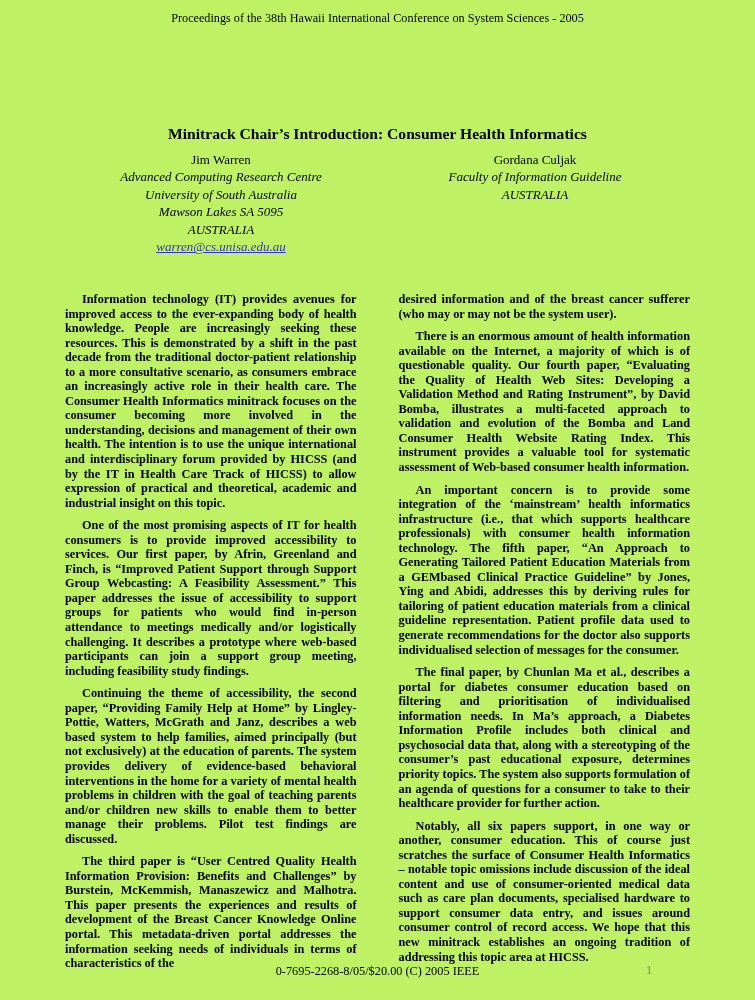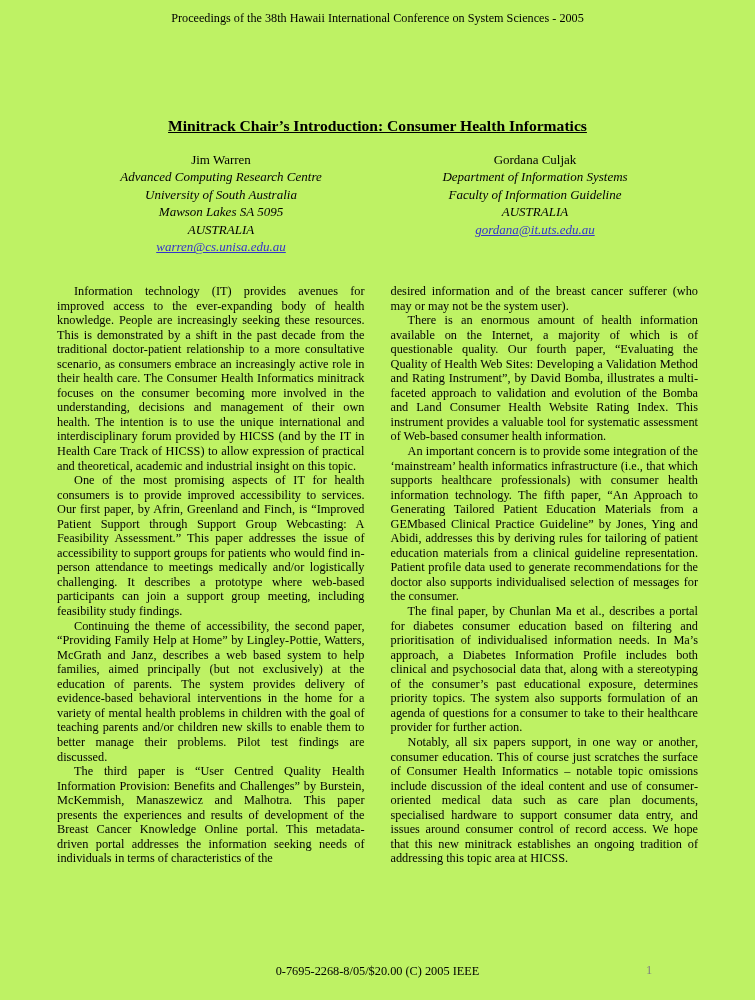--- a/index.html
+++ b/index.html
@@ -22,25 +22,24 @@
     left: 0;
     right: 0;
     text-align: center;
     font-size: 12.2px;
   }
   .paper-title {
     position: absolute;
     top: 117px;
     left: 0;
     right: 0;
-    margin: 0;
+    margin: 8px;
     text-align: center;
     font-size: 15.6px;
     font-weight: bold;
-    text-decoration: underline;
   }
   .authors {
     position: absolute;
     top: 151px;
     left: 64px;
     width: 628px;
     display: flex;
   }
   .author {
     width: 50%;
@@ -65,22 +64,23 @@
     display: flex;
     gap: 26px;
   }
   .col {
     width: 308px;
     font-size: 12.3px;
     line-height: 14.55px;
     text-align: justify;
   }
   .col p {
-    margin: 0;
+    margin: 8px;
     text-indent: 17px;
+    font-weight: bold;
   }
   .col p.continuation {
     text-indent: 0;
   }
   .footer-copyright {
     position: absolute;
     top: 964px;
     left: 0;
     right: 0;
     text-align: center;
@@ -109,24 +109,22 @@
       <div>Jim Warren</div>
       <div class="affil">Advanced Computing Research Centre</div>
       <div class="affil">University of South Australia</div>
       <div class="affil">Mawson Lakes SA 5095</div>
       <div class="affil">AUSTRALIA</div>
       <div><a class="email" style="color:#3333cc">warren@cs.unisa.edu.au</a></div>
     </div>
 
     <div class="author">
       <div>Gordana Culjak</div>
-      <div class="affil">Department of Information Systems</div>
       <div class="affil">Faculty of Information Guideline</div>
       <div class="affil">AUSTRALIA</div>
-      <div><a class="email" style="color:#3333cc">gordana@it.uts.edu.au</a></div>
     </div>
 
   </div>
 
   <div class="body-columns">
 
     <div class="col">
       <p>Information technology (IT) provides avenues for improved access to the ever-expanding body of health knowledge. People are increasingly seeking these resources.  This is demonstrated by a shift in the past decade from the traditional doctor-patient relationship to a more consultative scenario, as consumers embrace an increasingly active role in their health care.  The Consumer Health Informatics minitrack focuses on the consumer becoming more involved in the understanding, decisions and management of their own health.  The intention is to use the unique international and interdisciplinary forum provided by HICSS (and by the IT in Health Care Track of HICSS) to allow expression of practical and theoretical, academic and industrial insight on this topic.</p>
       <p>One of the most promising aspects of IT for health consumers is to provide improved accessibility to services.  Our first paper, by Afrin, Greenland and Finch, is “Improved Patient Support through Support Group Webcasting: A Feasibility Assessment.” This paper addresses the issue of accessibility to support groups for patients who would find in-person attendance to meetings medically and/or logistically challenging.  It describes a prototype where web-based participants can join a support group meeting, including feasibility study findings.</p>
       <p>Continuing the theme of accessibility, the second paper, “Providing Family Help at Home” by Lingley-Pottie, Watters, McGrath and Janz, describes a web based system to help families, aimed principally (but not exclusively) at the education of parents.  The system provides delivery of evidence-based behavioral interventions in the home for a variety of mental health problems in children with the goal of teaching parents and/or children new skills to enable them to better manage their problems. Pilot test findings are discussed.</p>

